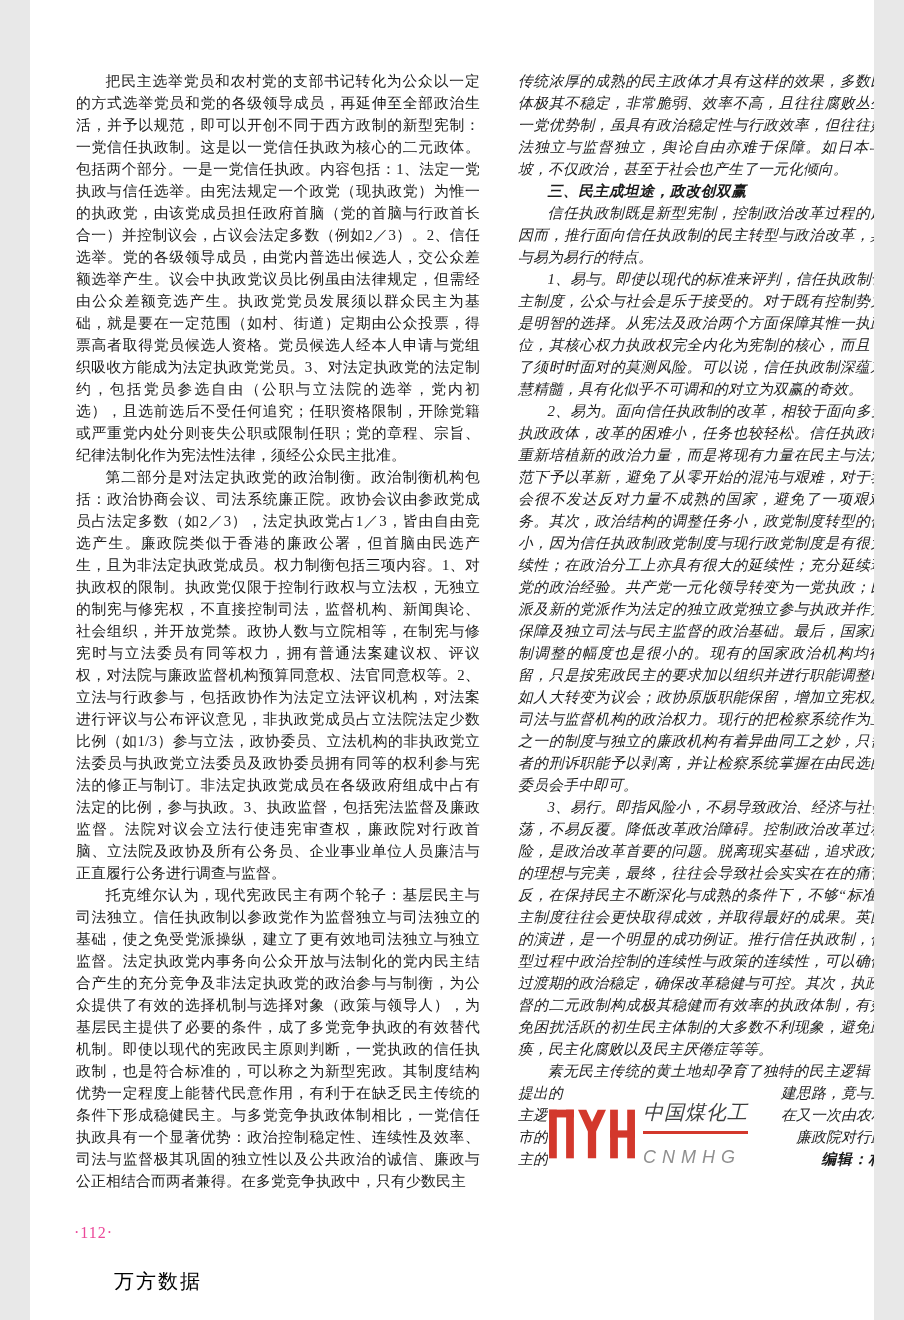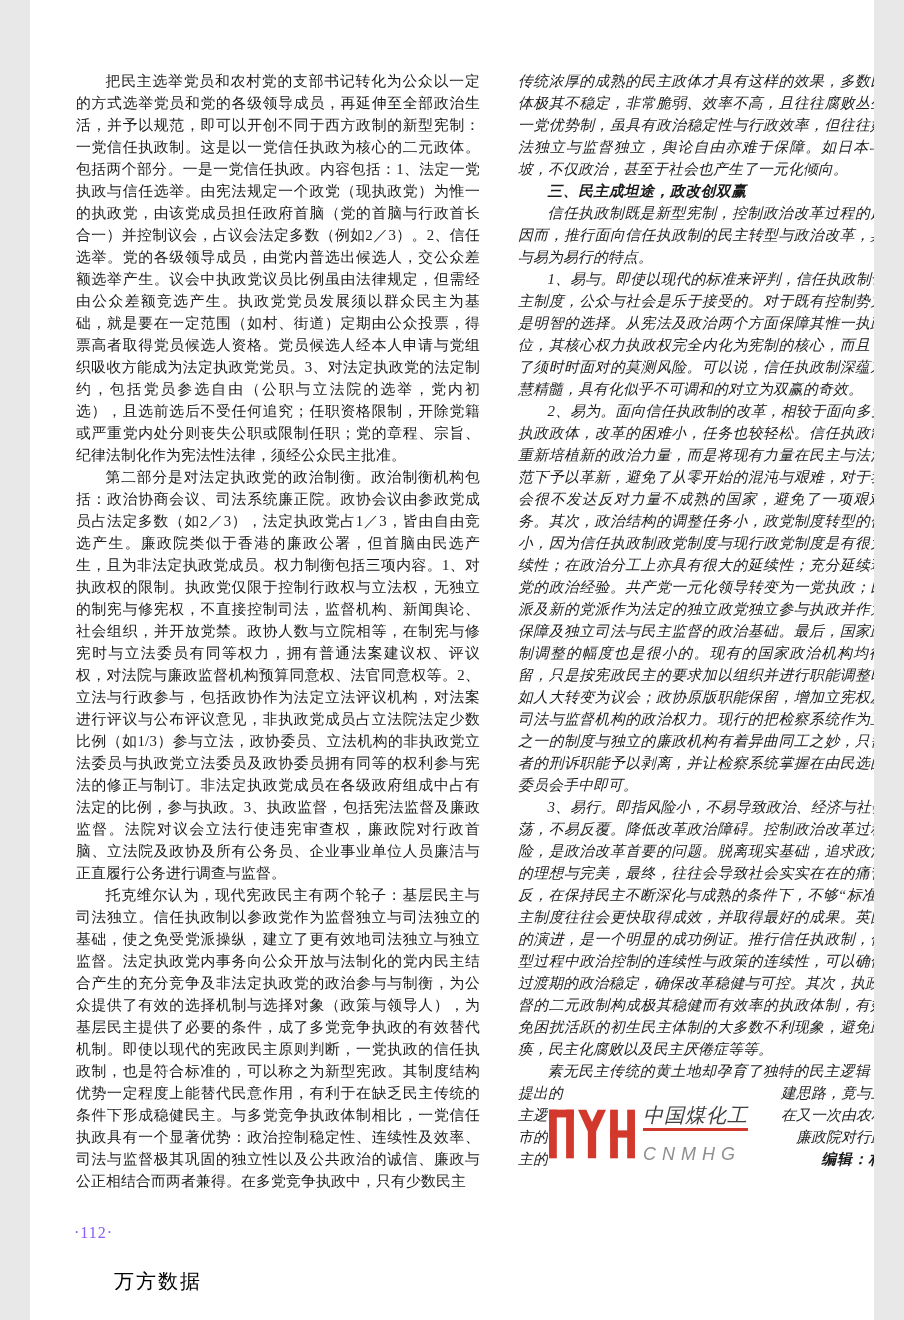--- a/index.html
+++ b/index.html
@@ -48,38 +48,38 @@
   }
   .wm-logo{flex:0 0 auto;display:block;}
   .wm-textblock{display:flex;flex-direction:column;justify-content:center;}
   .wm-title{
     font-family:"Liberation Sans","DejaVu Sans",sans-serif;
     font-size:20px;
     line-height:22px;
     color:#3f3f3f;
     letter-spacing:1px;
     border-bottom:3px solid #d3382c;
-    padding-bottom:2px;
+    padding-bottom:8px;
     white-space:nowrap;
   }
   .wm-sub{
     font-family:"Liberation Sans","DejaVu Sans",sans-serif;
     font-size:18px;
     line-height:20px;
     color:#8e8e8e;
     letter-spacing:6px;
     margin-top:13px;
     white-space:nowrap;
   }
   .page-number{
     position:absolute;
     left:44px;top:1224px;
     font-size:16px;
     letter-spacing:1px;
-    color:#8b5cf6;
+    color:#ec4899;
   }
   .brand{
     position:absolute;
     left:84px;top:1268px;
     font-size:20px;
     letter-spacing:2px;
     color:#000000;
     font-family:"Liberation Sans","DejaVu Sans",sans-serif;
   }
 </style>

